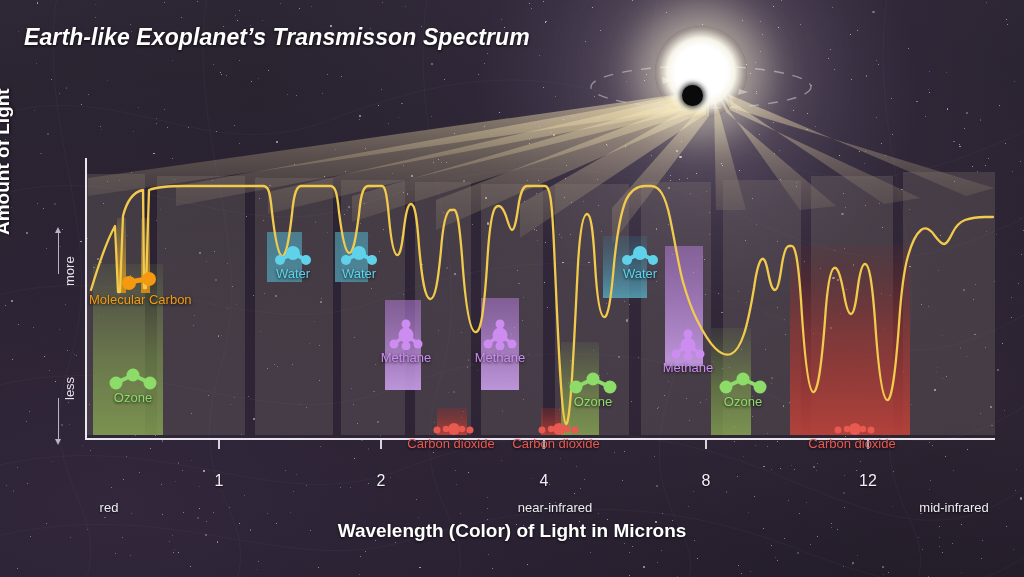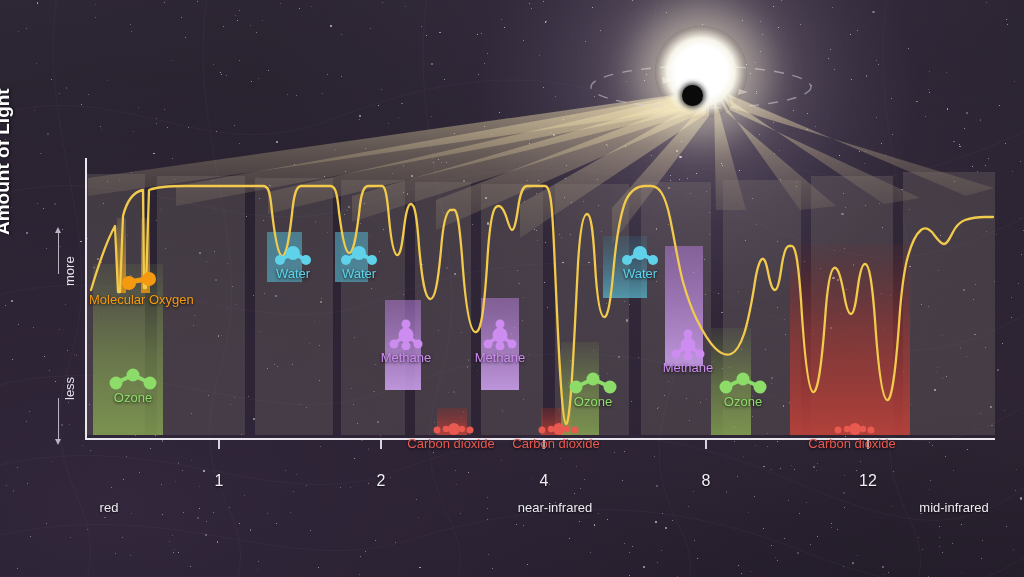--- a/index.html
+++ b/index.html
@@ -1038,29 +1038,31 @@
   <div class="ticklabel" style="left:219px">1</div>
   <div class="ticklabel" style="left:381px">2</div>
   <div class="ticklabel" style="left:544px">4</div>
   <div class="ticklabel" style="left:706px">8</div>
   <div class="ticklabel" style="left:868px">12</div>
 
   <div class="endlabel" style="left:109px">red</div>
   <div class="regionlabel" style="left:555px">near-infrared</div>
   <div class="regionlabel" style="left:954px">mid-infrared</div>
 
-
+  <div class="xtitle">Wavelength (Color) of Light in Microns</div>
+
+  <div class="title">Earth-like Exoplanet’s Transmisson Spectrum</div>
 
   <div class="mol" style="left:89px;top:270px;width:100px;text-align:left">
     <svg width="56" height="22" viewBox="0 0 56 22">
       <line x1="18" y1="12" x2="36" y2="9" stroke="#f59a10" stroke-width="5"></line>
       <circle cx="18" cy="13" r="7" fill="#f59a10"></circle>
       <circle cx="38" cy="9" r="7" fill="#f59a10"></circle>
     </svg>
-    <div class="cap" style="color:#f59a10;text-align:left">Molecular Oxygen</div>
+    <div class="cap" style="color:#f59a10;text-align:left">Molecular Carbon</div>
   </div>
 
   <div class="mol" style="left:103px;top:368px;width:60px">
     <svg width="60" height="22" viewBox="0 0 60 22">
       <line x1="13" y1="15" x2="30" y2="7" stroke="#8ddc6a" stroke-width="4"></line>
       <line x1="30" y1="7" x2="47" y2="15" stroke="#8ddc6a" stroke-width="4"></line>
       <circle cx="13" cy="15" r="6.5" fill="#8ddc6a"></circle>
       <circle cx="30" cy="7" r="6.5" fill="#8ddc6a"></circle>
       <circle cx="47" cy="15" r="6.5" fill="#8ddc6a"></circle>
     </svg>

